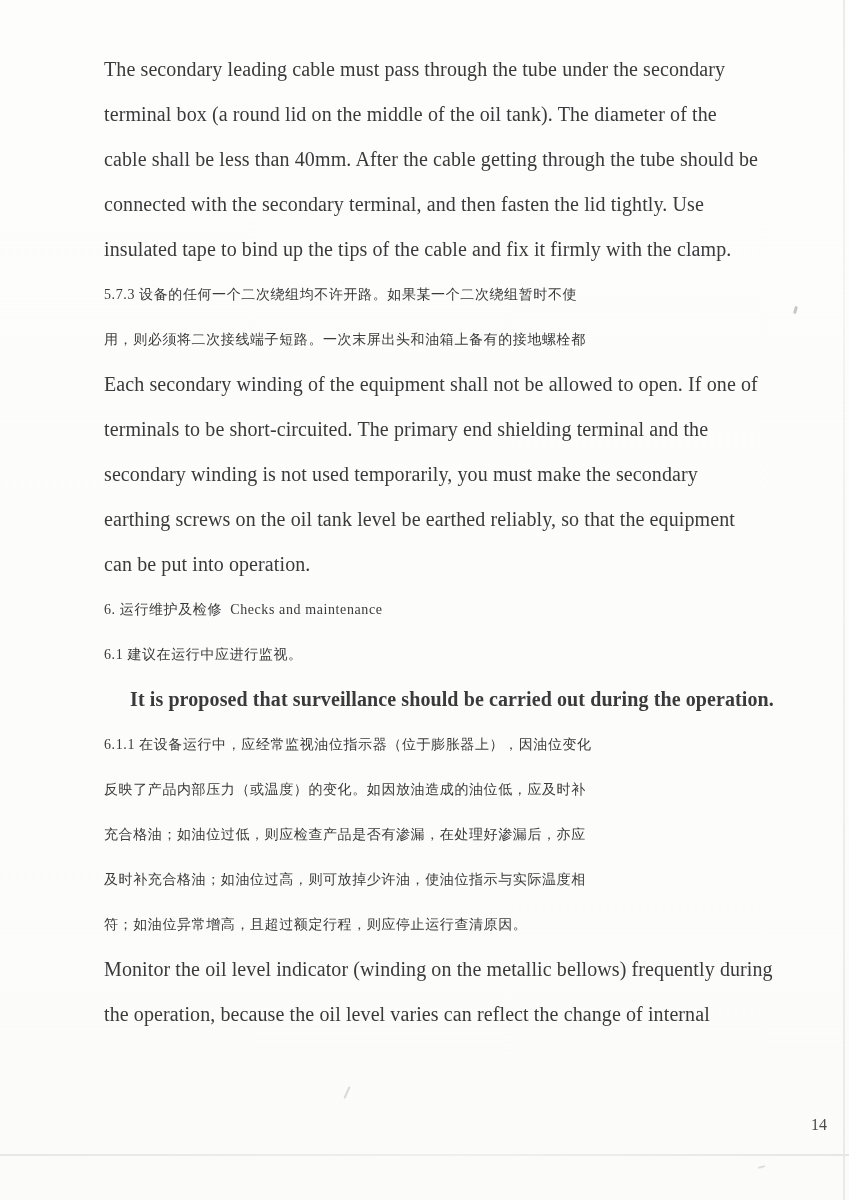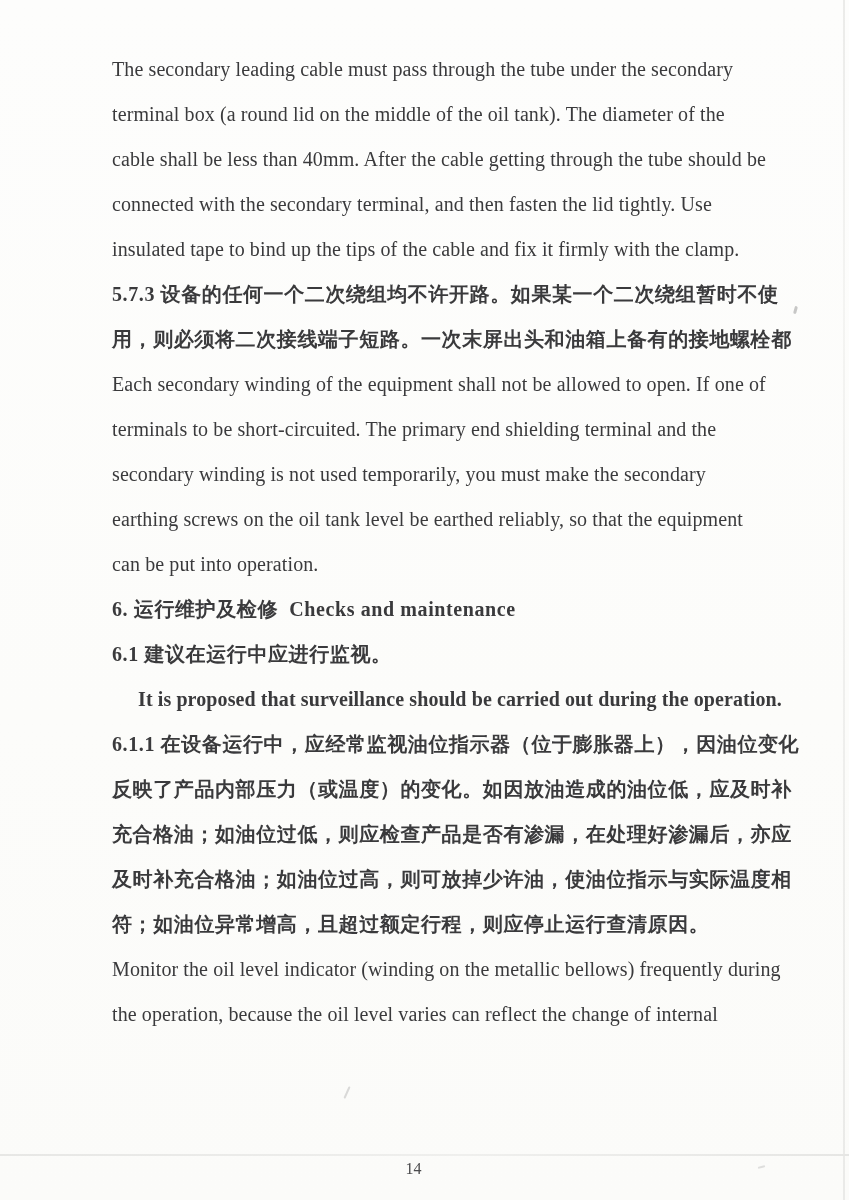--- a/index.html
+++ b/index.html
@@ -13,48 +13,47 @@
     position: relative;
     width: 849px;
     height: 1200px;
     background: linear-gradient(180deg, #fdfdfc 0%, #fcfcfa 60%, #fbfbf9 100%);
     overflow: hidden;
     font-family: "Liberation Serif", "DejaVu Serif", serif;
     color: #3a3a3c;
   }
   .content {
     position: absolute;
-    left: 112px;
+    left: 104px;
     top: 47px;
     width: 690px;
   }
   .line {
     height: 45px;
     line-height: 45px;
     white-space: pre;
   }
   .line.en {
     font-size: 20px;
     letter-spacing: 0.1px;
   }
   .line.zh {
-    font-size: 20px;
+    font-size: 14px;
     letter-spacing: 0.6px;
-    font-weight: bold;
   }
   .line.indent {
     padding-left: 26px;
     font-weight: bold;
   }
   .page-number {
     position: absolute;
-    top: 1160px;
+    top: 1116px;
     left: 0;
     width: 827px;
-    text-align: center;
+    text-align: right;
     font-size: 16px;
     color: #4b4b4d;
   }
   
   .edge-right {
     position: absolute;
     top: 0;
     right: 4px;
     width: 2px;
     height: 1200px;

